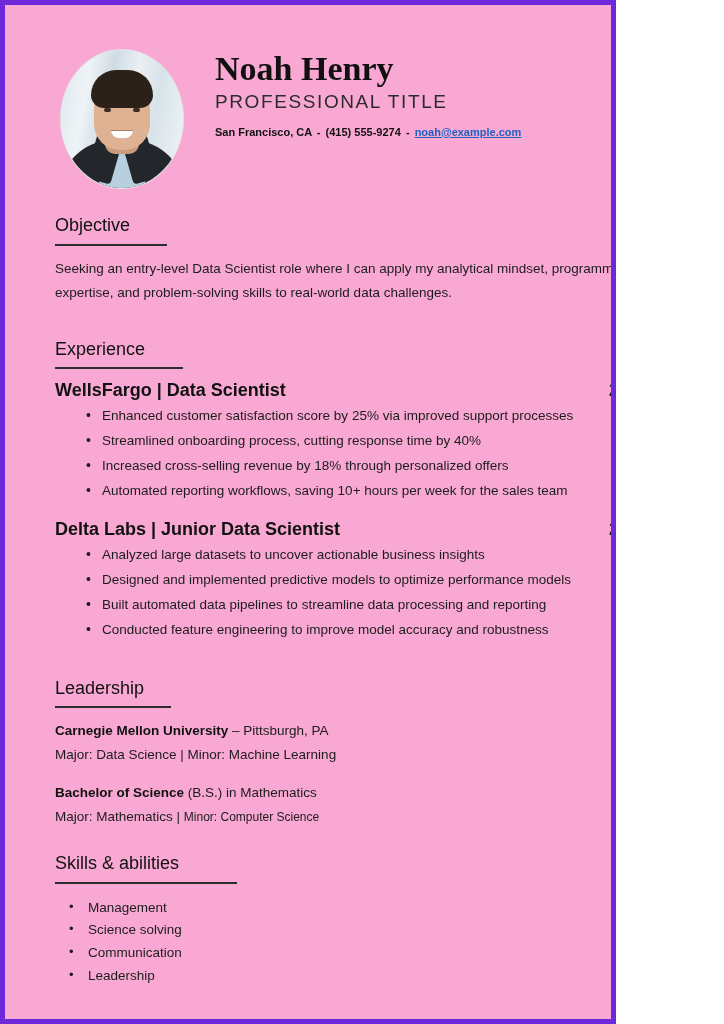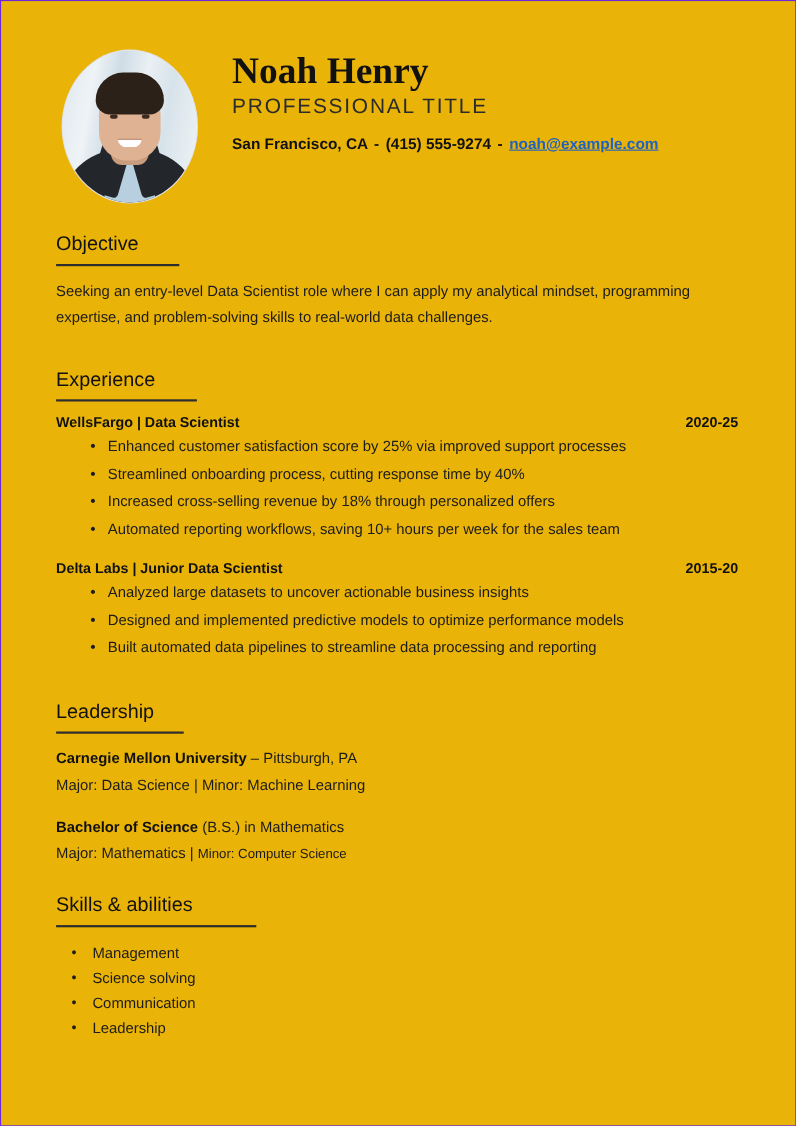--- a/index.html
+++ b/index.html
@@ -6,26 +6,26 @@
     margin: 0;
     padding: 0;
     background: #ffffff;
   }
   body {
     font-family: "Liberation Sans", sans-serif;
     -webkit-font-smoothing: antialiased;
   }
   .page {
     position: relative;
-    width: 724px;
+    width: 616px;
     height: 1024px;
-    background: #eab308;
+    background: #f9a8d4;
     box-sizing: border-box;
     overflow: hidden;
-    border: 1px solid #6d28d9;
+    border: 5px solid #6d28d9;
   }
   .content {
     position: absolute;
     left: 50px;
     top: 0;
     width: 620px;
   }
 
   
   .header {
@@ -144,21 +144,21 @@
   }
   .prof-title {
     font-family: "Liberation Sans", sans-serif;
     font-size: 19px;
     letter-spacing: 1.6px;
     color: #2b2b2b;
     margin: 0 0 13px 0;
     font-weight: 400;
   }
   .contact {
-    font-size: 14px;
+    font-size: 11px;
     font-weight: bold;
     color: #111111;
     margin: 0;
   }
   .contact .sep { font-weight: bold; padding: 0 2px; }
   .contact a.email {
     color: #1f62c0;
     text-decoration: underline;
     font-weight: bold;
   }
@@ -190,21 +190,21 @@
     line-height: 1.82;
     margin: 0;
   }
 
   
   .job { margin-bottom: 2px; }
   .job-head {
     display: flex;
     justify-content: space-between;
     align-items: baseline;
-    font-size: 13px;
+    font-size: 18px;
     font-weight: bold;
     color: #111111;
     margin-bottom: 3px;
   }
   .job-head .role { white-space: nowrap; }
   .job-head .dates { white-space: nowrap; }
 
   ul.bullets {
     list-style: none;
     margin: 0 0 0 0;
@@ -325,20 +325,21 @@
 
       <div class="job job-gap">
         <div class="job-head">
           <span class="role">Delta Labs | Junior Data Scientist</span>
           <span class="dates">2015-20</span>
         </div>
         <ul class="bullets">
           <li>Analyzed large datasets to uncover actionable business insights</li>
           <li>Designed and implemented predictive models to optimize performance models</li>
           <li>Built automated data pipelines to streamline data processing and reporting</li>
+          <li>Conducted feature engineering to improve model accuracy and robustness</li>
         </ul>
       </div>
     </div>
 
     <div class="section sp-education">
       <h2 class="section-title">Leadership</h2>
       <div class="rule w-education"></div>
 
       <div class="edu-block">
         <div class="edu-line">

